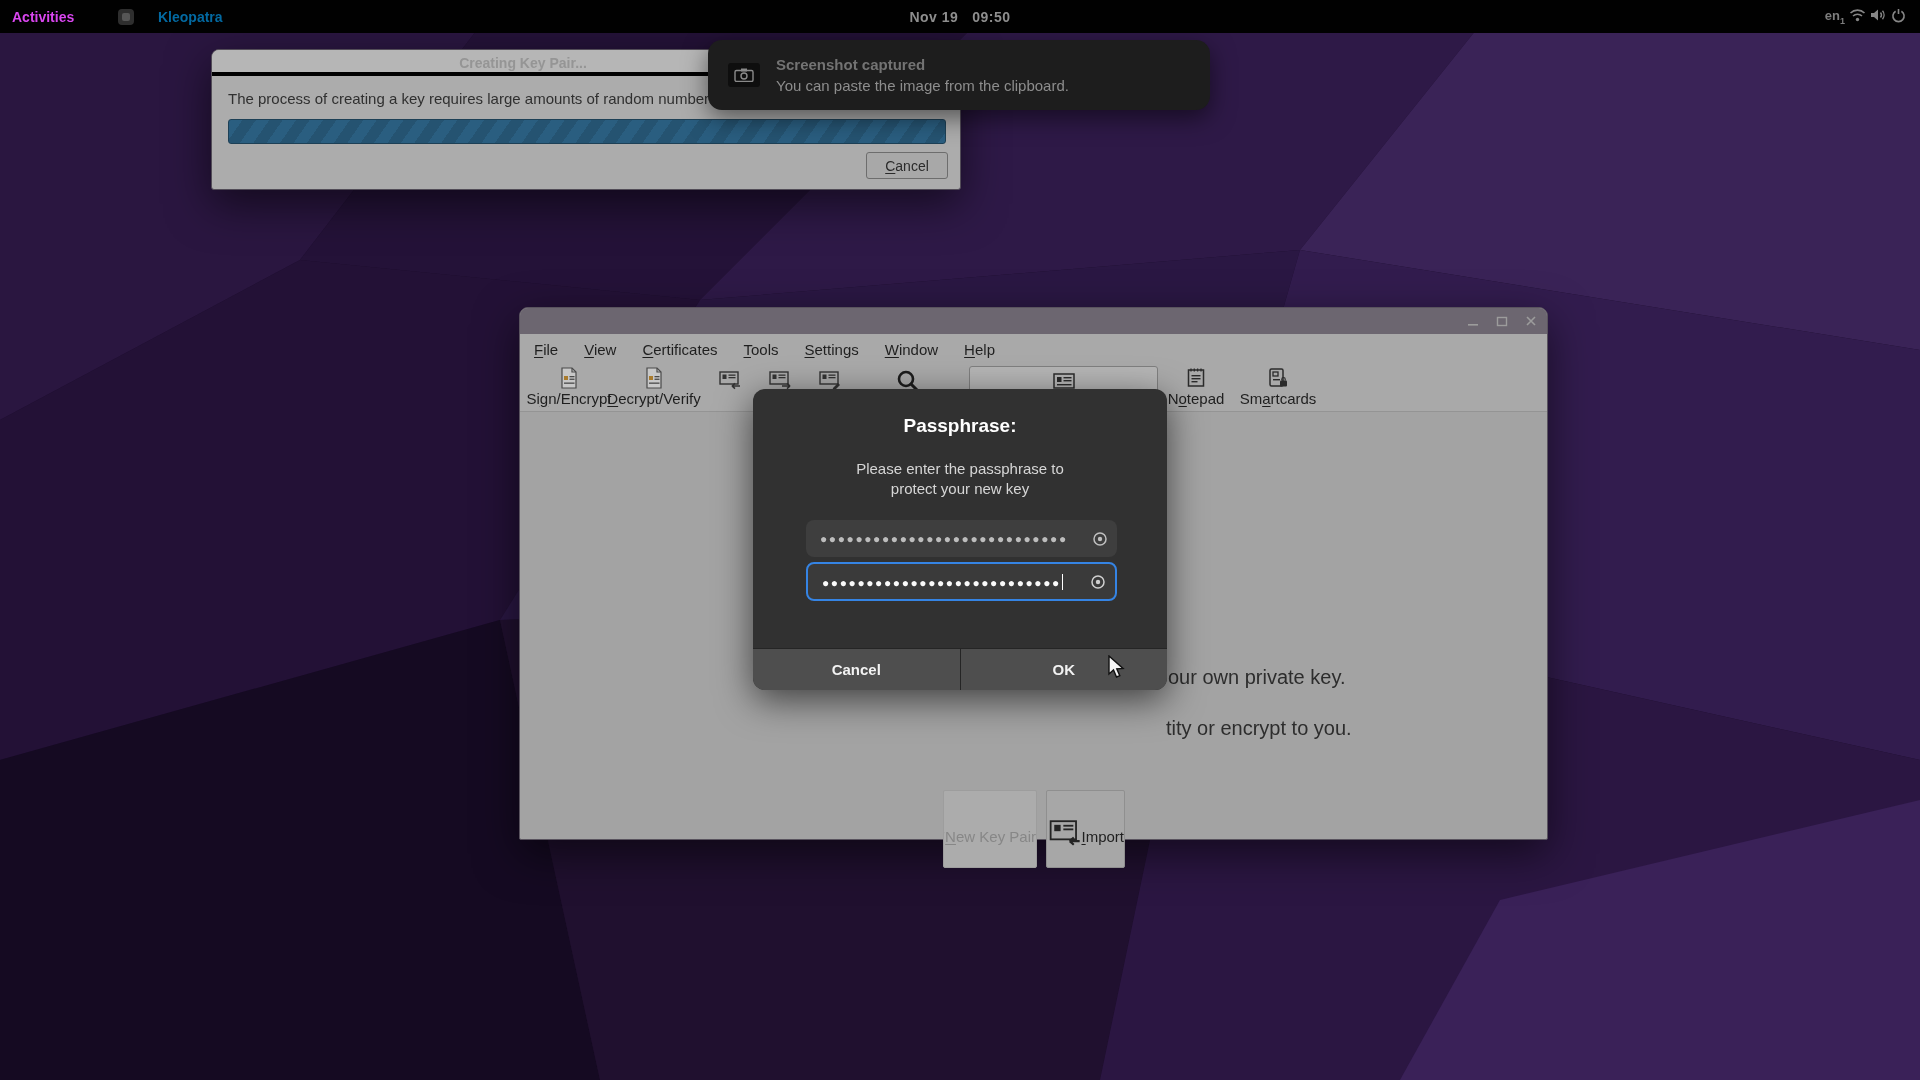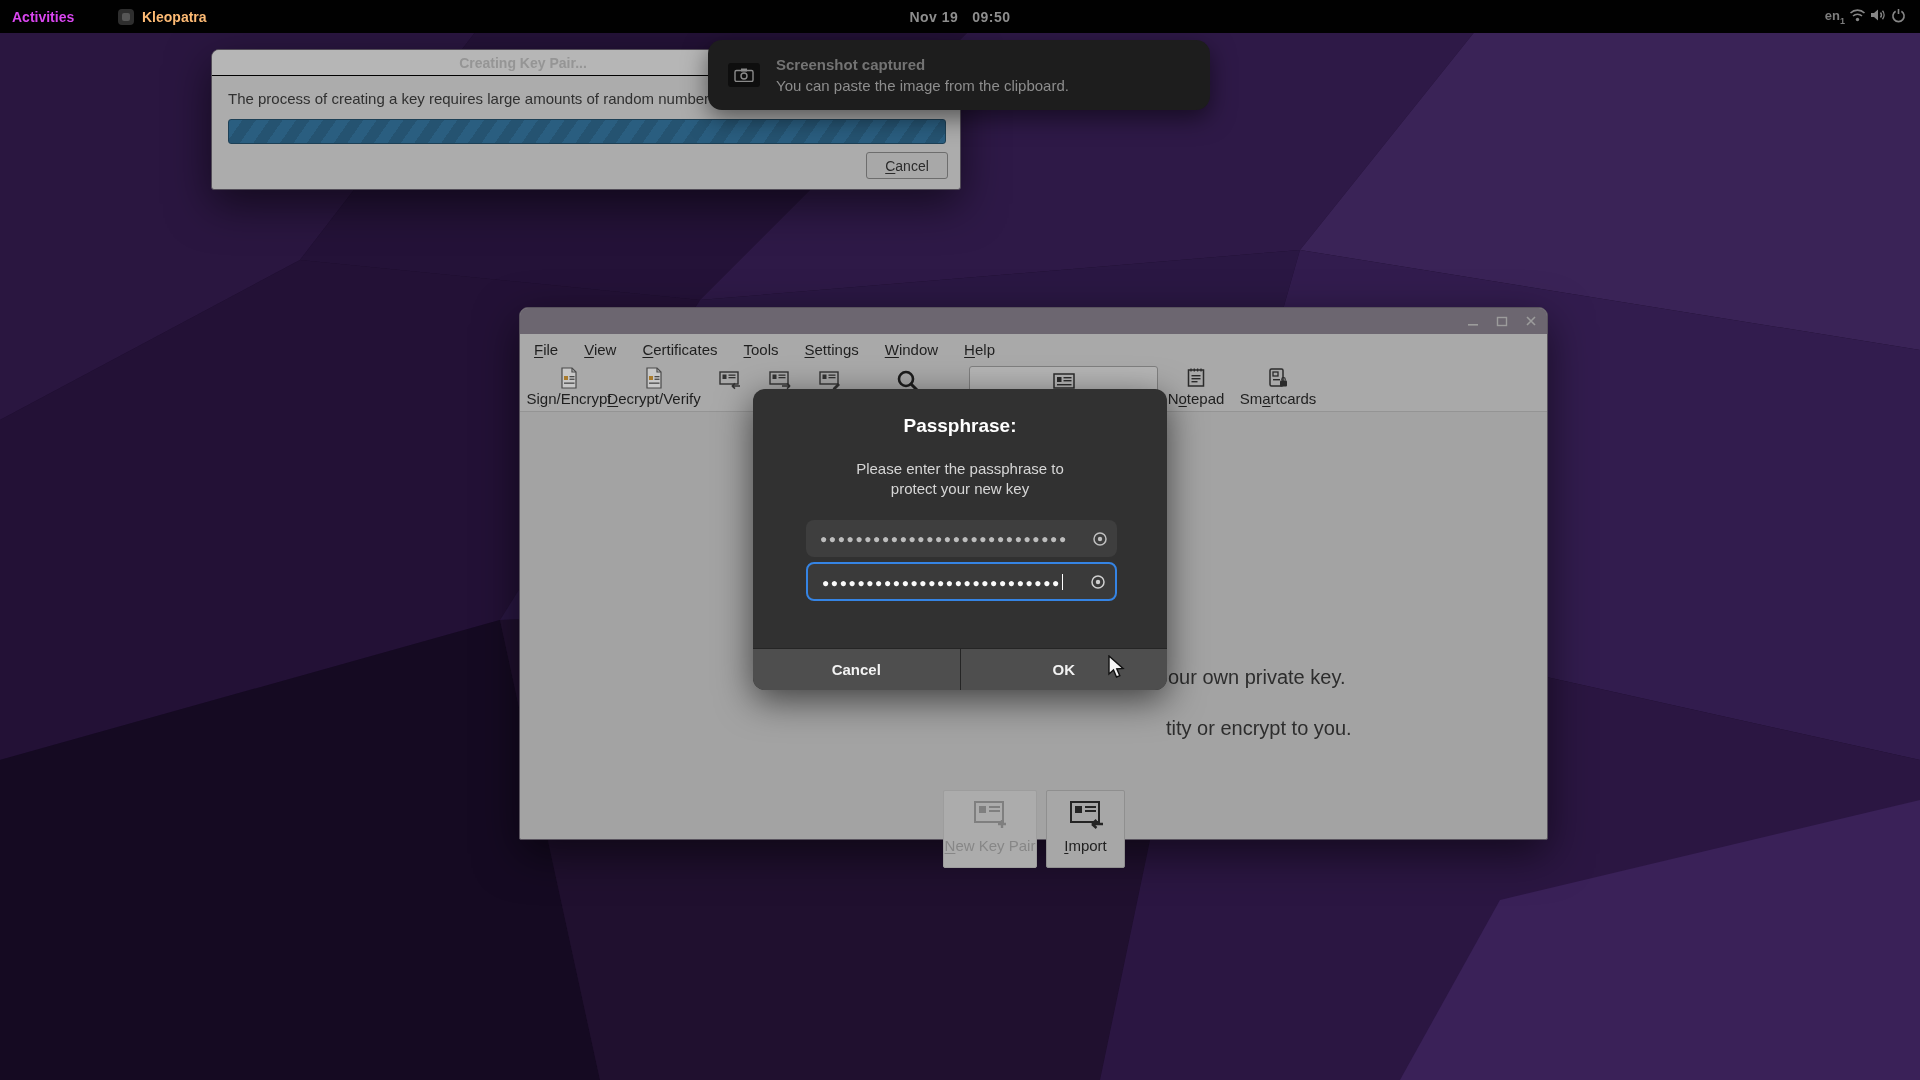--- a/index.html
+++ b/index.html
@@ -11,37 +11,37 @@
   }
   .abs { position:absolute; }
 
   
   .wallpaper { left:0; top:0; width:1920px; height:1080px; z-index:0; }
 
   
   .topbar { left:0; top:0; width:1920px; height:33px; background:#010101; z-index:60;
             display:flex; align-items:center; color:#8a8a8a; font-size:14px; font-weight:bold; }
   .tb-activities { position:absolute; left:12px; color:#d946ef;text-align:center; }
-  .tb-app { position:absolute; left:118px; display:flex; align-items:flex-end; gap:8px; color:#fdba74; }
+  .tb-app { position:absolute; left:118px; display:flex; align-items:flex-end; gap:24px; color:#0369a1; }
   .tb-appicon { width:16px; height:16px; border-radius:4px; background:#2e2e2e; position:relative; }
   .tb-appicon::after{ content:""; position:absolute; left:4px; top:4px; width:8px; height:8px; border-radius:2px; background:#565656;}
   .tb-clock { position:absolute; left:0; width:1920px; text-align:center; color:#8e8e8e; letter-spacing:0.5px; }
   .tb-clock span { padding:0 7px; }
   .tb-right { position:absolute; right:14px; display:flex; align-items:center; gap:4px; color:#868686; }
   .tb-kbd { font-size:13px; font-weight:bold; color:#7d7d7d; }
   .tb-kbd sub { font-size:9px; }
 
   
   .shadow { box-shadow:0 14px 44px rgba(0,0,0,0.55); }
 
   
   .progress-dlg { left:211px; top:49px; width:750px; height:141px; z-index:20;
                   background:#acacac; border:1px solid #524c57; border-radius:8px 8px 3px 3px; }
   .progress-titlebar { position:absolute; left:0; top:0; width:100%; height:26px;
-                       background:#b6b6b6; border-radius:7px 7px 0 0; border-bottom:1px solid #000000; }
+                       background:#b6b6b6; border-radius:7px 7px 0 0; border-bottom:4px solid #000000; }
   .progress-title { position:absolute; left:0; top:5px; width:622px; text-align:center;
                     color:#959595; font-size:14px; font-weight:bold; }
   .progress-msg { position:absolute; left:16px; top:40px; font-size:15px; color:#303030; }
   .progress-bar { position:absolute; left:16px; top:69px; width:718px; height:25px;
                   border:1px solid #1d4056; border-radius:3px;
                   background:repeating-linear-gradient(125deg,#2a5e80 0 11px,#255371 11px 22px); }
   .progress-cancel { position:absolute; left:654px; top:102px; width:82px; height:27px;
                      background:#a8a8a8; border:1px solid #6d6d6d; border-radius:3px;
                      font-size:14px; color:#2b2b2b; display:flex; align-items:center; justify-content:center; }
 
@@ -70,21 +70,21 @@
                   border-bottom:1px solid #949494; }
   .tool-item { position:absolute; top:2px; height:44px; display:flex; flex-direction:column;
                align-items:center; justify-content:flex-start; color:#1f1f1f; font-size:15px; }
   .tool-item .ticon { height:24px; display:flex; align-items:center; }
   .tool-icononly { position:absolute; top:6px; }
   .cert-active-btn { position:absolute; left:449px; top:2px; width:189px; height:44px;
                      background:#b5b5b5; border:1px solid #7f7f7f; border-radius:3px;
                      display:flex; justify-content:center; padding-top:5px; }
   .kleo-content { position:absolute; left:0; top:104px; width:100%; height:429px; }
   .frag { position:absolute; font-size:20px; color:#2d2d2d; white-space:nowrap; }
-  .bigbtn { position:absolute; display:flex; flex-direction:column; align-items:center;
+  .bigbtn { position:absolute; display:flex; flex-direction:row; align-items:center;
             border:1px solid #8f8f8f; border-radius:2px; padding-top:8px; }
   .bigbtn .blabel { font-size:15px; margin-top:6px; white-space:nowrap; }
   .bigbtn-disabled { background:#acacac; border-color:#9d9d9d; color:#878787; }
   .bigbtn-normal { background:#a7a7a7; color:#1f1f1f; }
 
   
   .pass-dlg { left:753px; top:389px; width:414px; height:301px; z-index:40;
               background:#313131; border-radius:12px; box-shadow:0 10px 36px rgba(0,0,0,0.6); }
   .pass-title { position:absolute; left:0; top:26px; width:100%; text-align:center;
                 color:#ffffff; font-size:19px; font-weight:bold; }

